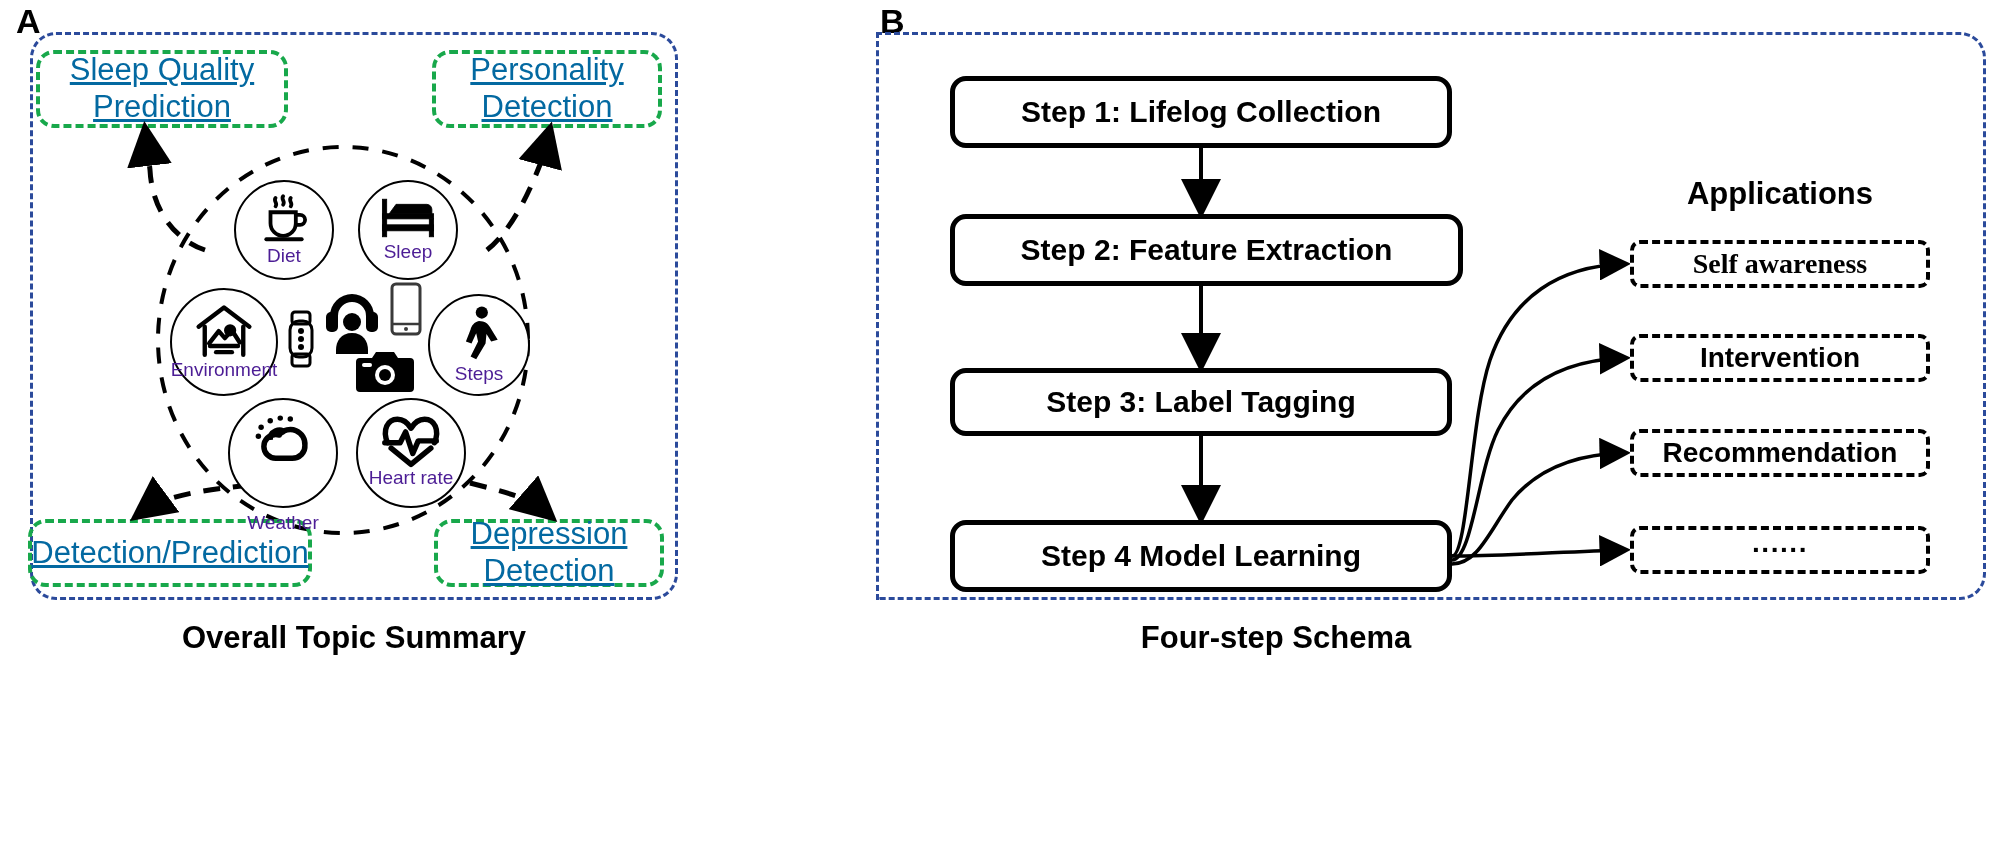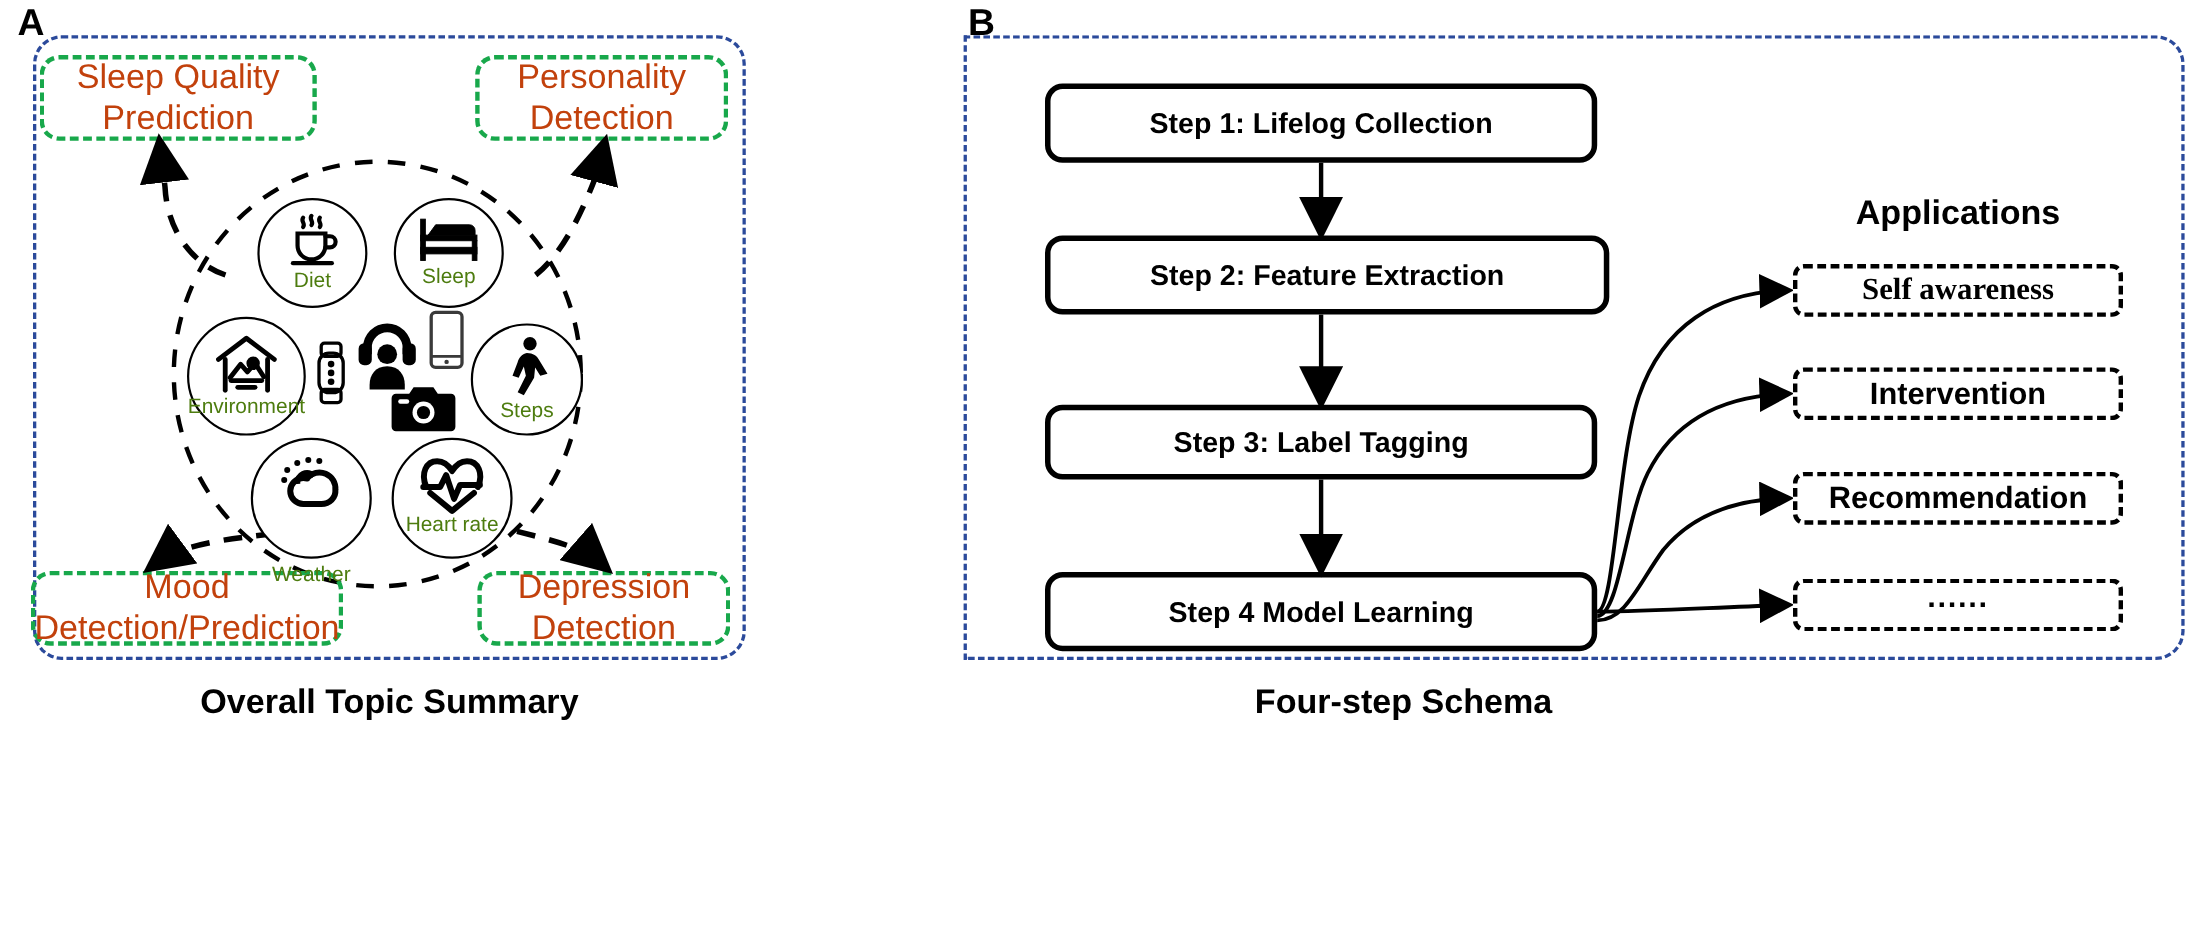--- a/index.html
+++ b/index.html
@@ -8,43 +8,43 @@
 
   
   .panel-letter{position:absolute;font-weight:bold;font-size:34px;line-height:1;}
 
   
   .blue-box{position:absolute;border:3px dashed #2b4a9b;border-radius:26px;box-sizing:border-box;}
 
   
   .green-box{position:absolute;border:4px dashed #18a84b;border-radius:18px;box-sizing:border-box;
              display:flex;align-items:center;justify-content:center;text-align:center;
-             font-size:31px;line-height:1.18;color:#c2410c;background:transparent;}
+             font-size:31px;line-height:1.18;color:#0369a1;background:transparent;text-decoration:underline;}
 
   
   .step-box{position:absolute;border:5px solid #000;border-radius:16px;box-sizing:border-box;
             display:flex;align-items:center;justify-content:center;text-align:center;
-            font-size:26px;font-weight:bold;background:#fff;}
+            font-size:30px;font-weight:bold;background:#fff;}
 
   
   .app-box{position:absolute;border:4px dashed #000;border-radius:10px;box-sizing:border-box;
            display:flex;align-items:center;justify-content:center;text-align:center;
            font-size:28px;font-weight:bold;background:#fff;}
 
   
   .caption{position:absolute;font-size:31px;font-weight:bold;text-align:center;}
 
   .apps-title{position:absolute;font-size:31px;font-weight:bold;text-align:center;}
 
   
   .icon-circle{position:absolute;border:2.5px solid #000;border-radius:50%;
                box-sizing:border-box;background:#fff;
                display:flex;flex-direction:column;align-items:center;justify-content:flex-start;}
   .icon-circle .glyph{flex:0 0 auto;display:flex;align-items:center;justify-content:center;}
-  .icon-circle .lbl{font-size:19px;line-height:1;color:#4d7c0f;}
+  .icon-circle .lbl{font-size:19px;line-height:1;color:#4c1d95;}
   .device{position:absolute;}
 
   svg{display:block;overflow:visible;}
   .vdivider{position:absolute;border-left:3px dashed #2b4a9b;}
 </style>
 </head>
 <body>
 
 <div class="panel-letter" style="left:16px;top:4px;">A</div>
 <div class="blue-box" style="left:30px;top:32px;width:648px;height:568px;"></div>
@@ -62,21 +62,20 @@
 
 <div class="green-box" style="left:432px;top:50px;width:230px;height:78px;">
   <div>
     <div>Personality</div>
     <div>Detection</div>
   </div>
 </div>
 
 <div class="green-box" style="left:28px;top:519px;width:284px;height:68px;">
   <div>
-    <div>Mood</div>
     <div>Detection/Prediction</div>
   </div>
 </div>
 
 <div class="green-box" style="left:434px;top:519px;width:230px;height:68px;">
   <div>
     <div>Depression</div>
     <div>Detection</div>
   </div>
 </div>

